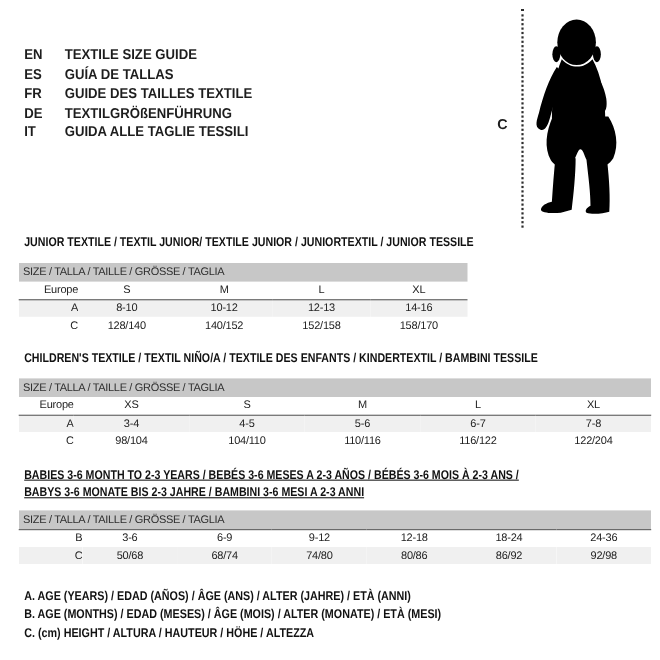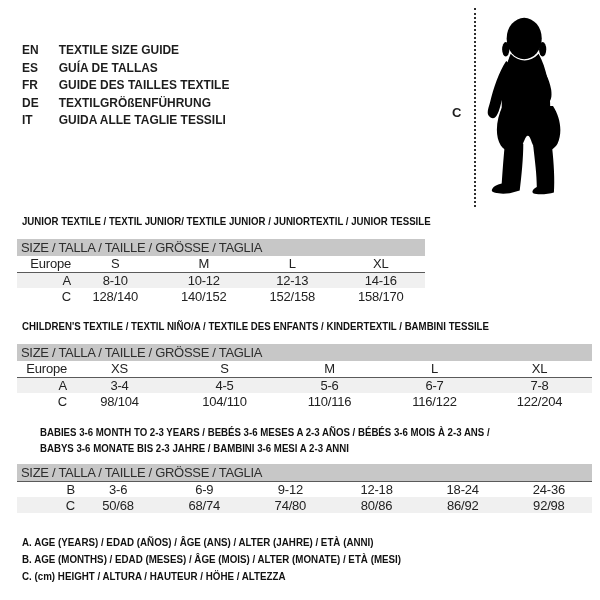--- a/index.html
+++ b/index.html
@@ -20,21 +20,21 @@
   #baby-svg { left:481px; top:6px; }
   #baby-svg * { fill:#000; }
 
   
   .ttl { font-weight:700; font-size:11.5px; white-space:nowrap;
          transform:scaleX(0.84); transform-origin:0 0; line-height:16px; color:#111; }
 
   
   .tblwrap { position:absolute; }
   table { border-collapse:collapse; width:100%; table-layout:fixed; }
-  td { font-size:13px; letter-spacing:-0.2px; text-align:center;
+  td { font-size:10px; letter-spacing:-0.2px; text-align:center;
        vertical-align:middle; height:16px; padding:0; color:#222;
        white-space:nowrap; overflow:hidden; }
   tr.bar td { background:#c7c7c7; text-align:left; padding-left:4px;
               color:#2e2e2e; height:17px; letter-spacing:-0.3px; }
   tr.alt td { background:#f0f0f0; }
   tr.rule td { border-bottom:1.5px solid #5a5a5a; }
   td.lbl { text-align:right; padding-left:4px; }
 
   
   #legend { left:22px; top:534px; }
@@ -151,21 +151,21 @@
       <td>98/104</td>
       <td>104/110</td>
       <td>110/116</td>
       <td>116/122</td>
       <td>122/204</td>
     </tr>
   </tbody>
     </table>
 </div>
 
-<div class="abs" style="left:40px; top:424px;">
+<div class="abs" style="left:22px; top:424px;text-decoration:underline;">
   <div class="ttl">BABIES 3-6 MONTH TO 2-3 YEARS / BEBÉS 3-6 MESES A 2-3 AÑOS / BÉBÉS 3-6 MOIS À 2-3 ANS /</div>
   <div class="ttl">BABYS 3-6 MONATE BIS 2-3 JAHRE / BAMBINI 3-6 MESI A 2-3 ANNI</div>
 </div>
 <div class="tblwrap" style="left:17px; top:464px; width:575px;">
   <table>
     <colgroup>
         <col style="width:58px">
         <col>
         <col>
         <col>

